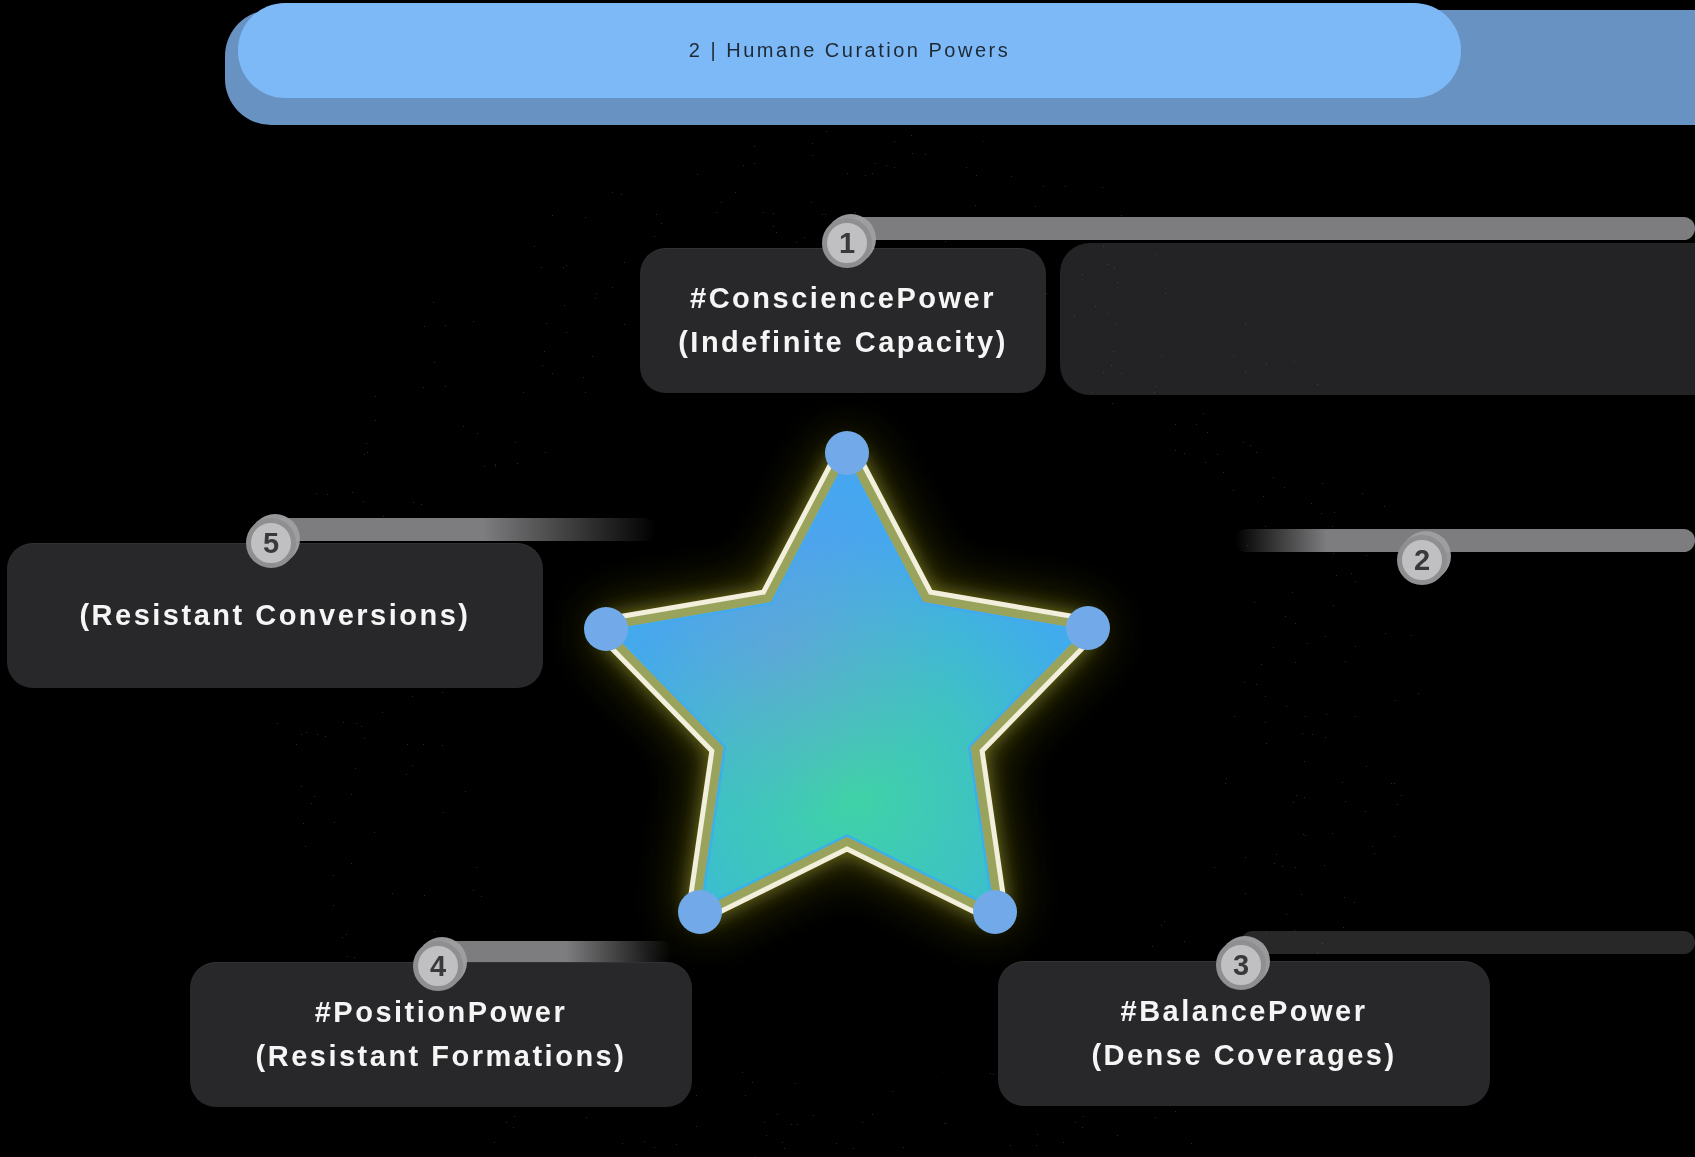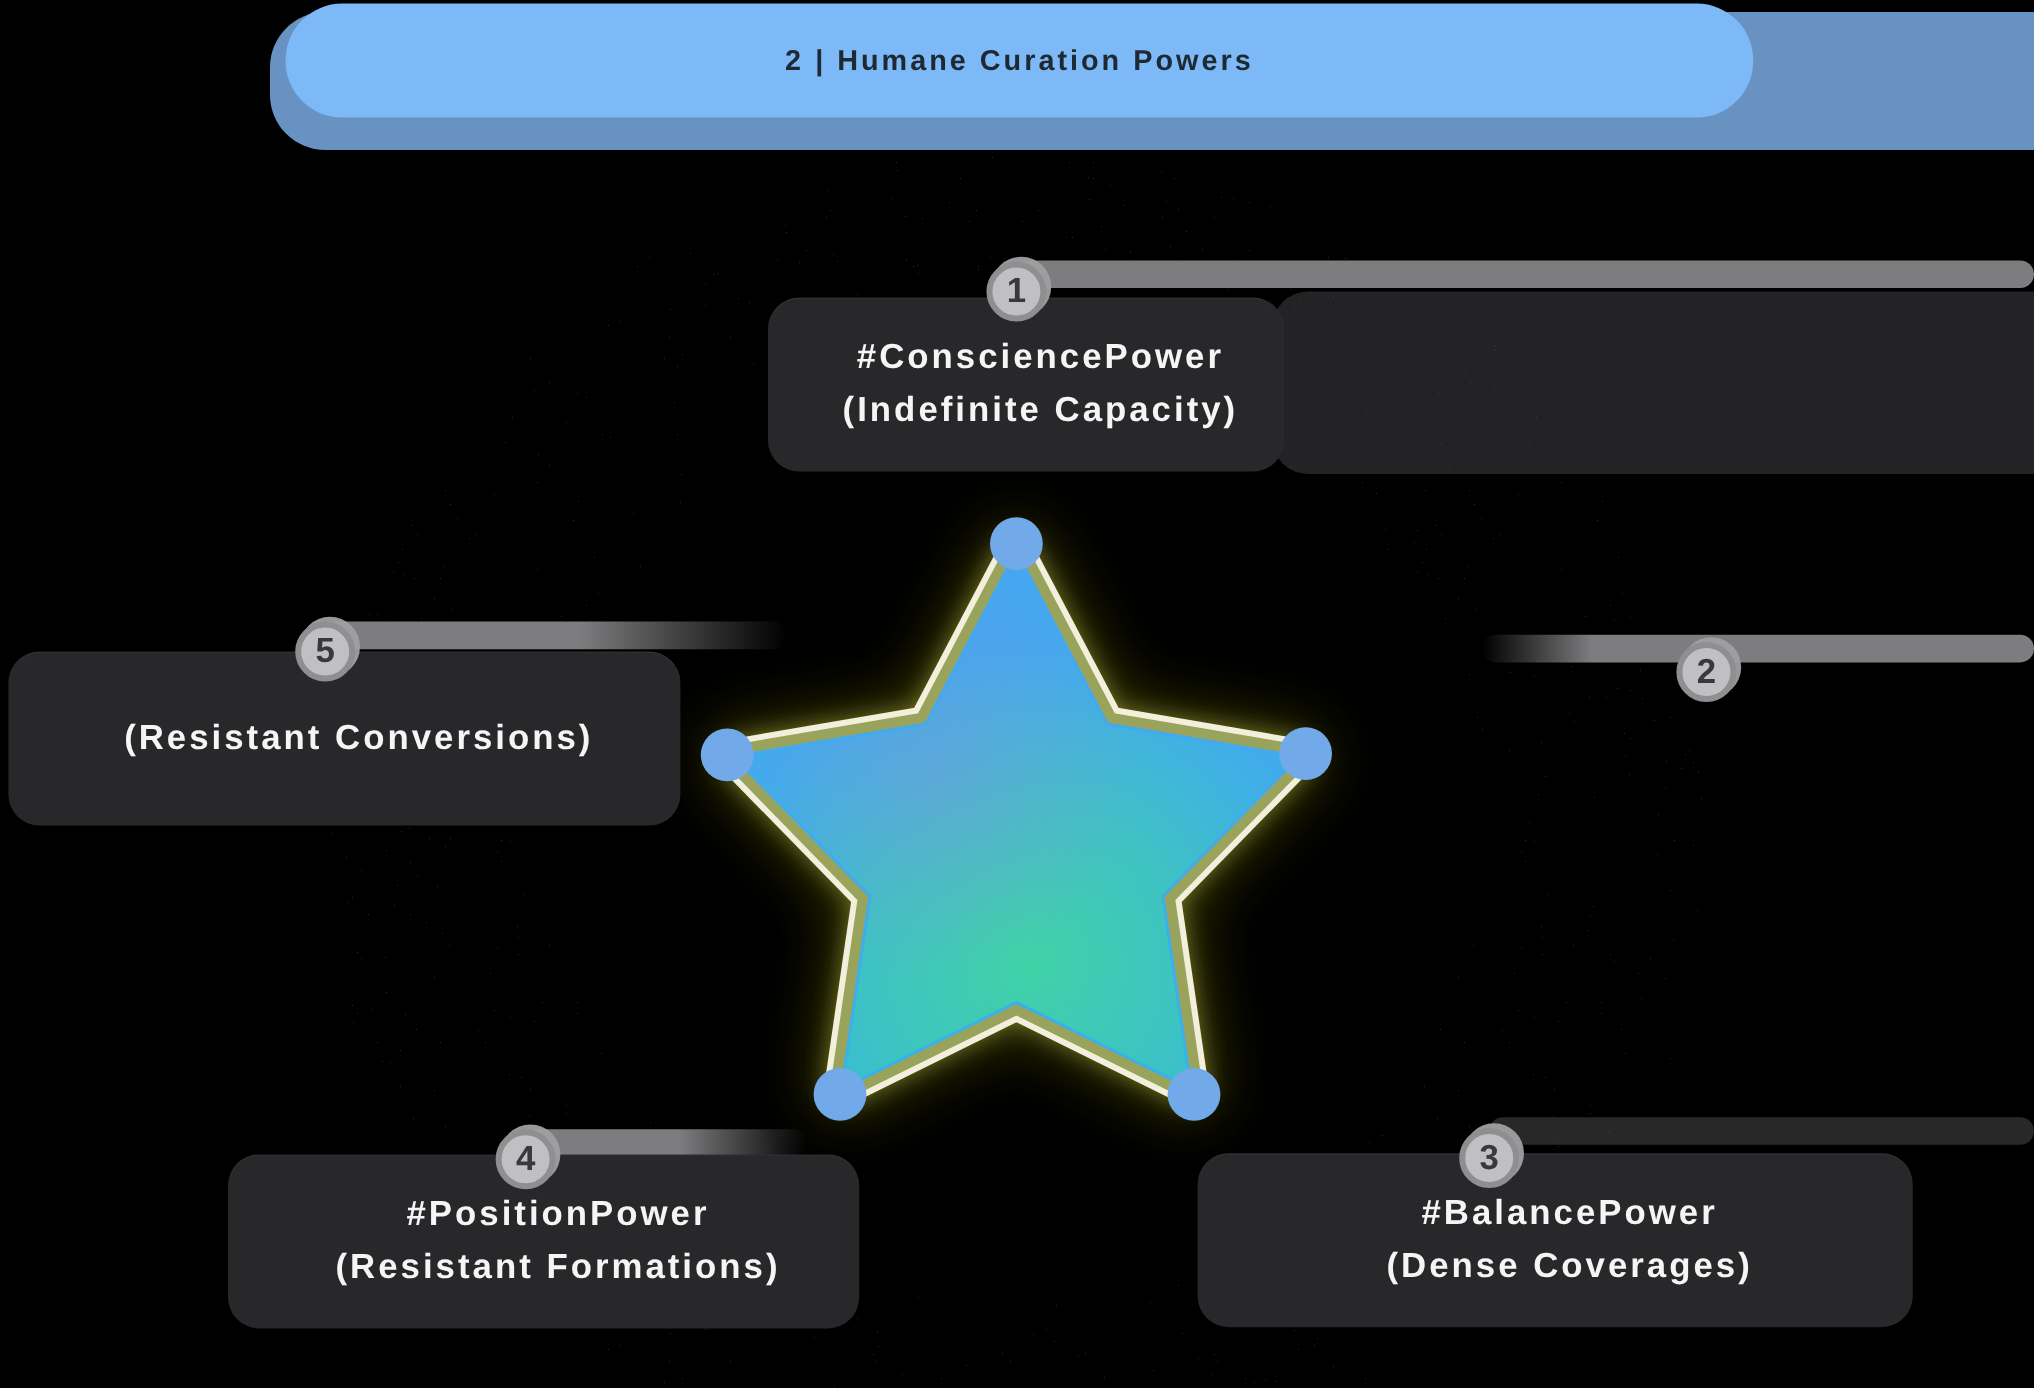--- a/index.html
+++ b/index.html
@@ -11,21 +11,21 @@
   .banner-shadow{
     position:absolute;left:225px;top:10px;width:1470px;height:115px;
     border-radius:46px 0 0 46px;background:var(--banner-shadow,#6892c1);
   }
   .banner{
     position:absolute;left:238px;top:3px;width:1223px;height:95px;
     border-radius:47px;background:var(--banner-bg,#7db9f6);
     display:flex;align-items:center;justify-content:center;
   }
   .banner .title{
-    color:var(--banner-text,#1e2933);font-size:24px;font-weight:bold;letter-spacing:2.5px;
+    color:var(--banner-text,#1e2933);font-size:20px;font-weight:normal;letter-spacing:2.5px;
   }
   
   .bar{
     position:absolute;height:23px;border-radius:12px;background:var(--bar-color,#7d7d7f);
   }
   .bar.fade-right{background:linear-gradient(90deg,var(--bar-color,#7d7d7f) 55%,rgba(125,125,127,0));}
   .bar.fade-left{background:linear-gradient(90deg,rgba(125,125,127,0),var(--bar-color,#7d7d7f) 20%);}
   .bar.dim{opacity:.32;}
   #bar-1{left:847px;top:217px;width:848px;}
   #bar-2{left:1235px;top:529px;width:460px;}
@@ -37,29 +37,28 @@
     position:absolute;left:1060px;top:243px;width:635px;height:152px;
     border-radius:30px 0 0 30px;background:var(--band-bg,#232326);
   }
   
   #star-svg{position:absolute;left:0;top:0;}
   
   .card{
     position:absolute;background:var(--card-bg,#28282b);border-radius:26px;
     display:flex;flex-direction:column;align-items:center;justify-content:center;gap:11px;
     box-shadow:inset 0 1px 0 rgba(255,255,255,0.05);
-    padding-left:24px;
   }
   .card .line{
     color:var(--card-text,#f5f5f5);font-size:29px;font-weight:bold;letter-spacing:2.5px;
     white-space:nowrap;
   }
   #card-1{left:640px;top:248px;width:406px;height:145px;}
   #card-2{left:1156px;top:557px;width:532px;height:145px;}
-  #card-3{left:998px;top:961px;width:572px;height:145px;}
+  #card-3{left:998px;top:961px;width:492px;height:145px;}
   #card-4{left:190px;top:962px;width:502px;height:145px;}
   #card-5{left:7px;top:543px;width:536px;height:145px;}
   
   .badge{
     position:absolute;width:40px;height:40px;border-radius:50%;
     background:var(--badge-bg,#c0c0c2);border:5px solid var(--badge-ring,#8f8f91);
     box-shadow:4px -4px 0 0 rgba(160,160,162,0.95);
     display:flex;align-items:center;justify-content:center;
     color:var(--badge-text,#39393b);font-size:29px;font-weight:bold;
   }

